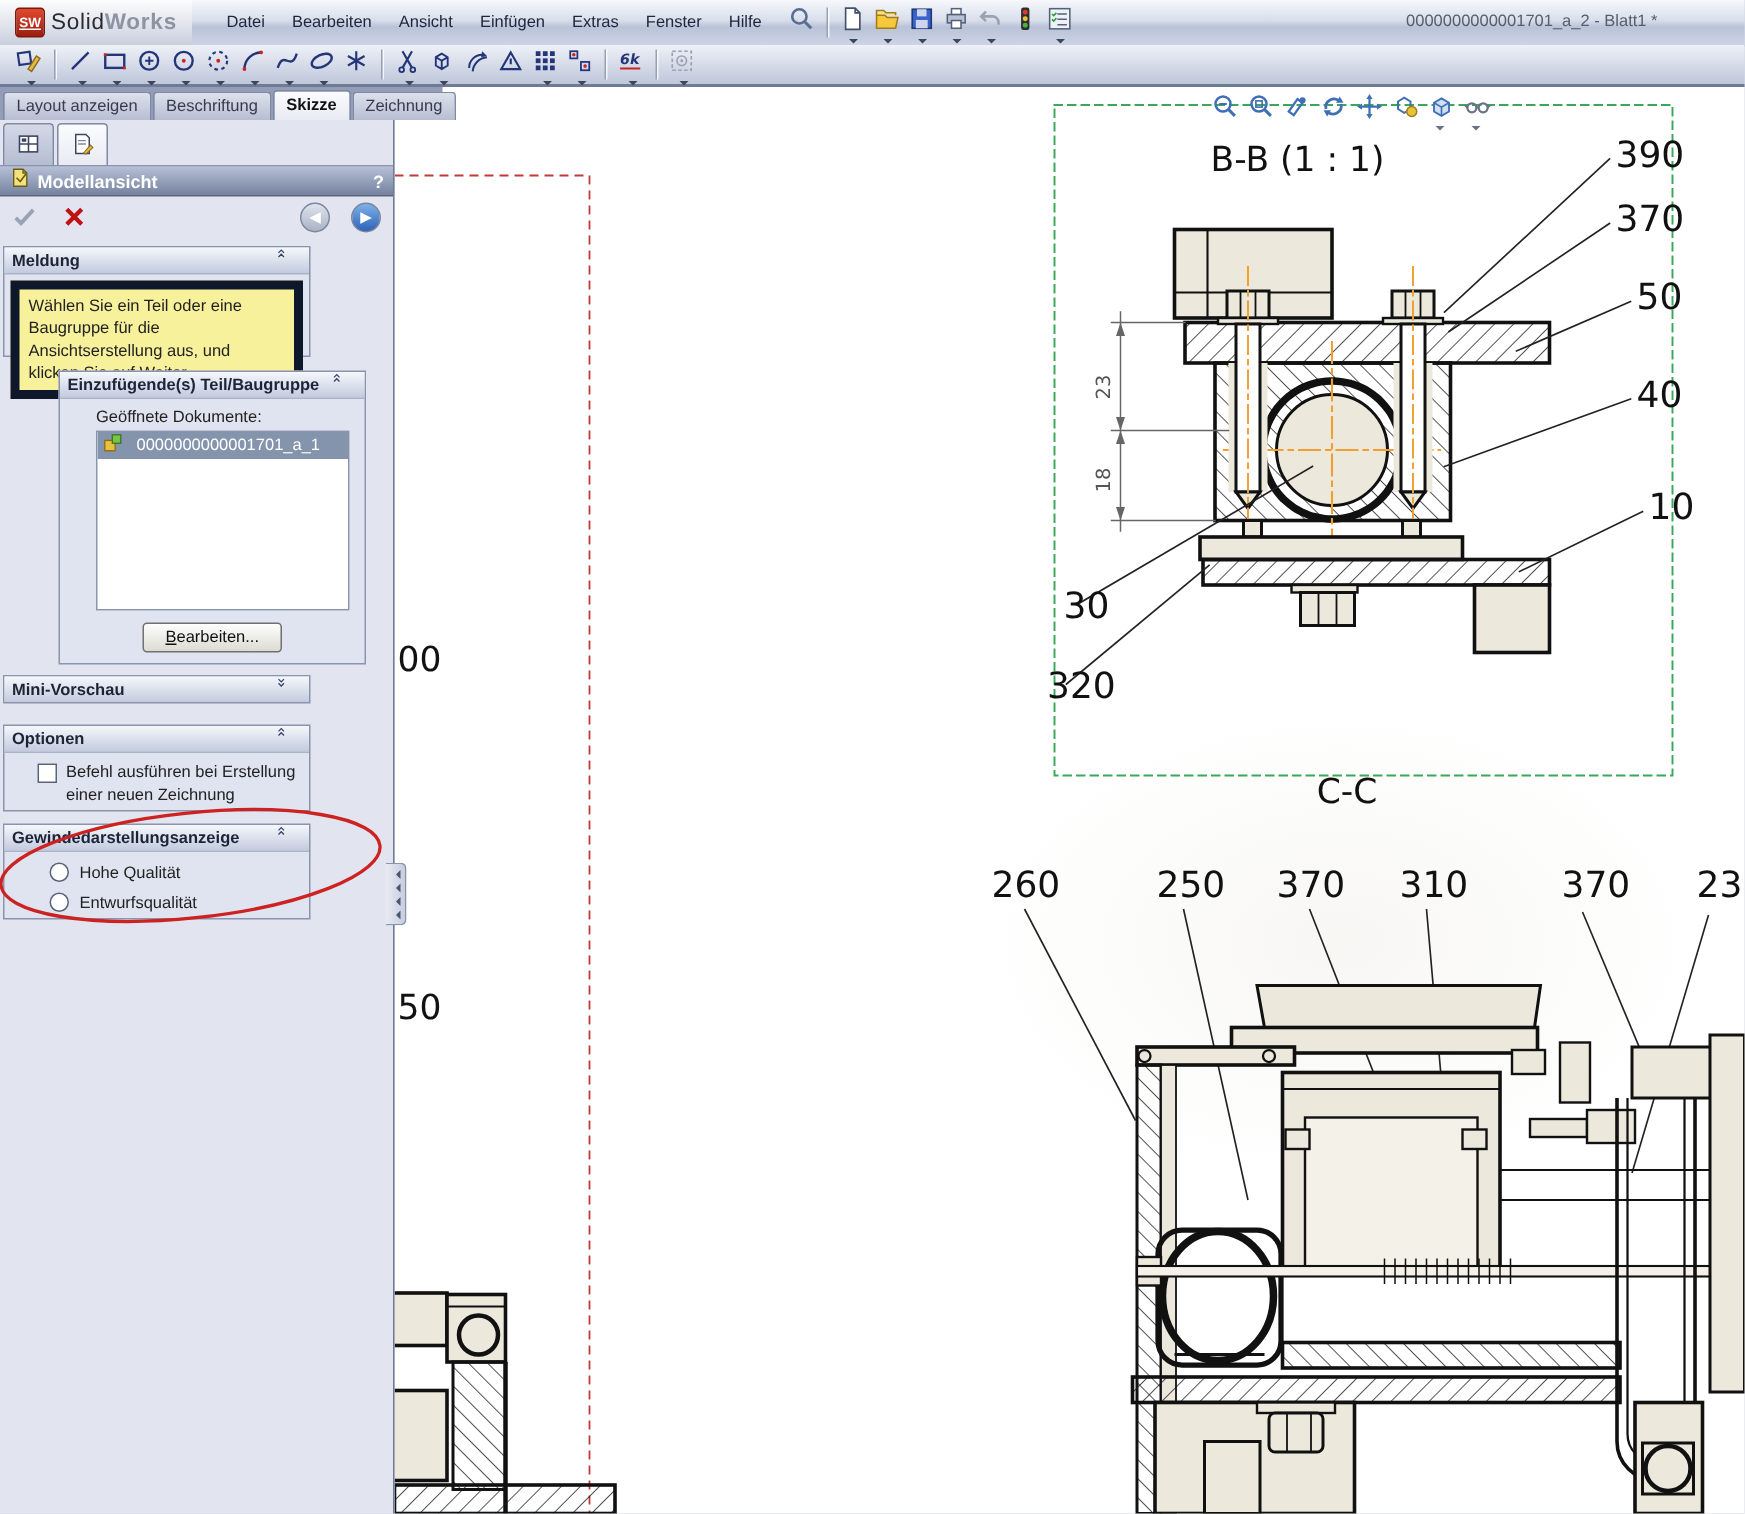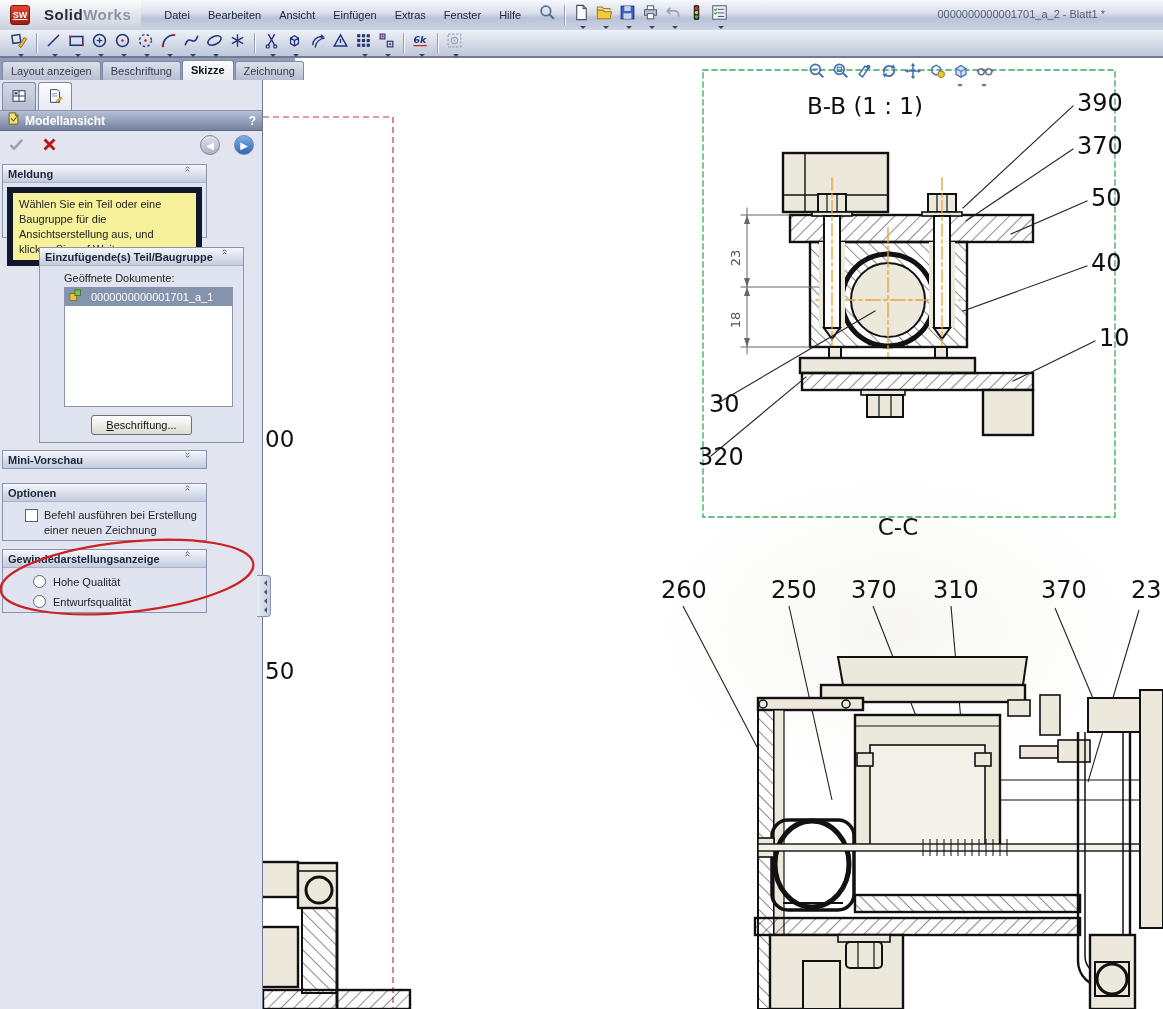--- a/index.html
+++ b/index.html
@@ -7,21 +7,21 @@
   .app{position:relative;width:1163px;height:1009px;}
 
   
   .titlebar{position:absolute;left:0;top:0;width:100%;height:30px;
     background:linear-gradient(#f6f8fc,#d9deea 45%,#b9c2d7 60%,#cdd4e4);
     border-bottom:1px solid #8a93ab;display:flex;align-items:center;}
   .logo{display:flex;align-items:center;gap:4px;padding:0 10px;height:100%;
     background:linear-gradient(#fdfdfe,#c9cfdd);}
   .logo-badge{width:18px;height:18px;background:linear-gradient(#e0492e,#9c1f10);color:#fff;
     font-size:9px;font-weight:bold;display:flex;align-items:center;justify-content:center;border-radius:3px;border:1px solid #7a180c;text-decoration:underline;}
-  .logo-bold{font-size:15px;font-weight:bold;color:#2a2a33;letter-spacing:.5px;margin-left:10px;}
+  .logo-bold{font-size:15px;font-weight:normal;color:#2a2a33;letter-spacing:.5px;}
   .logo-light{font-size:15px;font-weight:bold;color:#8d93a3;letter-spacing:.5px;}
   .menubar{display:flex;align-items:center;margin-left:14px;}
   .menu-item{font-size:11px;color:#20283f;padding:4px 9px;cursor:default;}
   .qtoolbar{display:flex;align-items:center;margin-left:6px;}
   .tbtn{display:inline-flex;align-items:center;height:24px;padding:0 2px;flex-direction:column;}
   .tbtn svg{width:19px;height:19px;}
   .caret{width:0;height:0;border:3px solid transparent;border-top-color:#3c465e;margin-left:2px;margin-top:4px;}
   .vsep{width:1px;height:20px;background:#96a0b6;box-shadow:1px 0 0 rgba(255,255,255,.8);margin:0 5px;}
   .doc-title{position:absolute;right:58px;top:8px;font-size:11px;color:#555d6e;}
 
@@ -656,21 +656,21 @@
         <div class="lbl">Geöffnete Dokumente:</div>
         <div class="listbox">
           <div class="list-item selected">
             <i style="display: inline-block; width: 19px; height: 19px;"><svg viewBox="0 0 24 24" width="100%" height="100%">
                   <rect x="3" y="9" width="11" height="11" fill="#e8c33a" stroke="#8a6d1a" stroke-width="1.4"></rect>
                   <rect x="11" y="3" width="9" height="9" fill="#7cc24a" stroke="#3a7a1a" stroke-width="1.4"></rect>
                 </svg></i>
             <span>0000000000001701_a_1</span>
           </div>
         </div>
-        <button class="btn">Beschriftung...</button>
+        <button class="btn">Bearbeiten...</button>
       </div>
 
       <div class="sec" style="top:370px;height:19px;">
         <div class="sec-h" style="border-bottom:none;">
           <span>Mini-Vorschau</span>
           <span class="flex1"></span>
             <i style="display: inline-block; width: 19px; height: 19px;"><svg viewBox="0 0 24 24" width="100%" height="100%">
                 <path d="M3 6 L7 10 L11 6 M3 12 L7 16 L11 12" fill="none" stroke="#33406a" stroke-width="1.8" transform="translate(5 0)"></path>
               </svg></i>
         </div>

